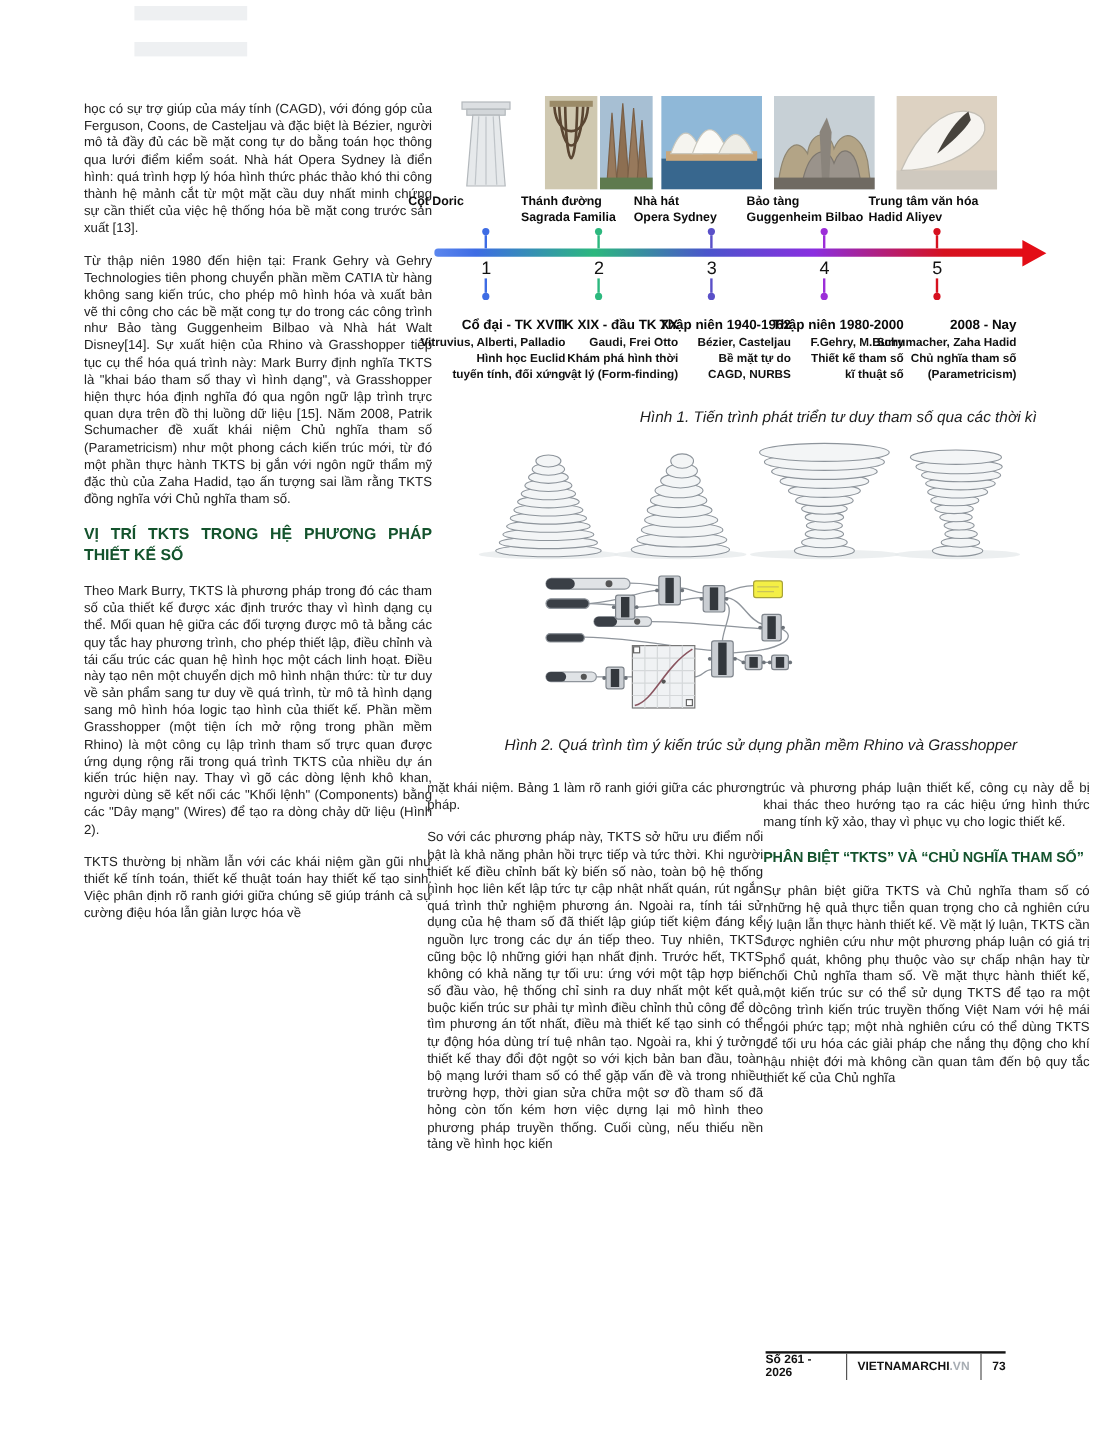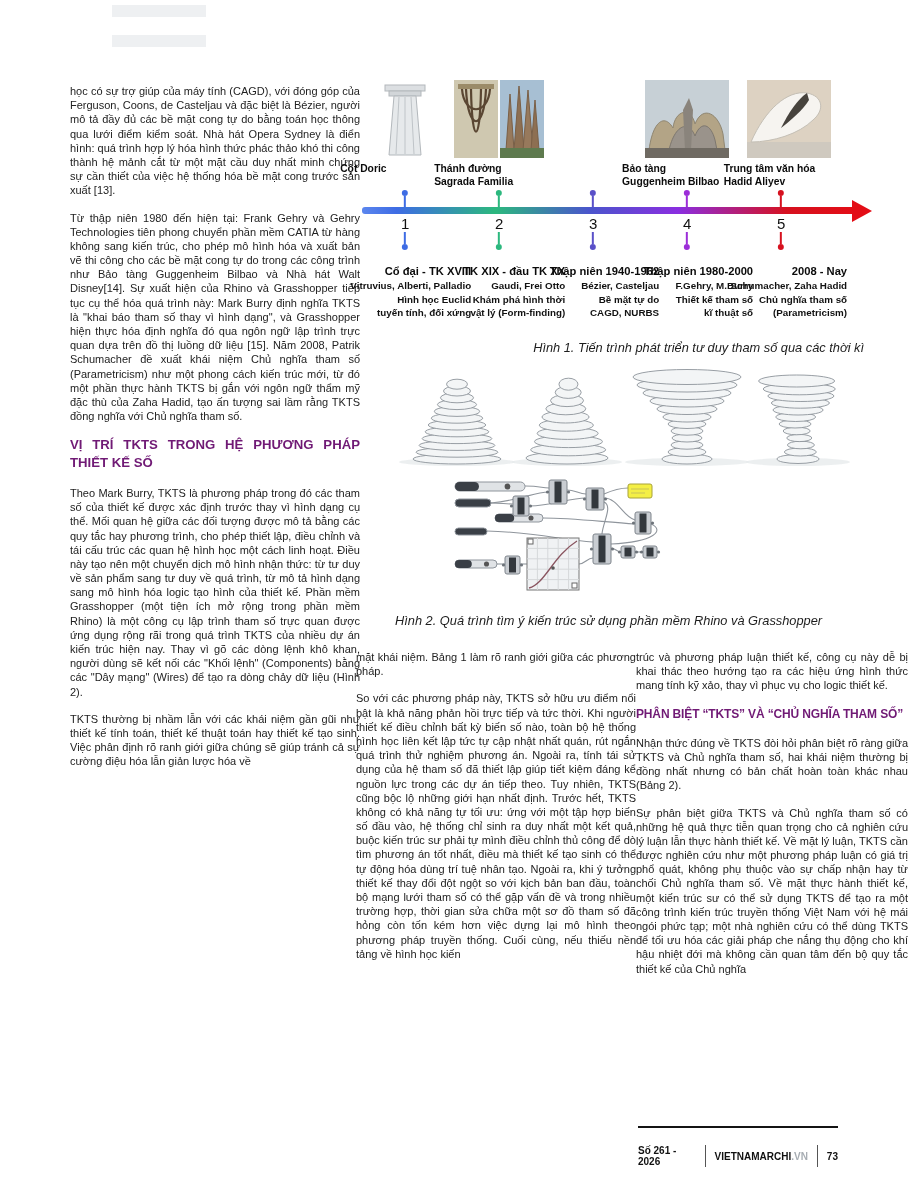--- a/index.html
+++ b/index.html
@@ -6,21 +6,21 @@
   html,body{background:#ffffff}
   body{width:918px;height:1200px;position:relative;font-family:"Liberation Sans",sans-serif;color:#1d1d1d;overflow:hidden}
   .page{position:absolute;inset:0;background:#fff}
   .hdr-bar{position:absolute;left:112px;width:94px;height:12px;background:#eef0f2}
   
   .col{position:absolute}
   .col p{font-size:11px;line-height:1.29;text-align:justify;margin-bottom:13px;color:#222}
   .col-left{left:70px;top:84px;width:290px}
   .col-mid{left:356px;top:650px;width:280px}
   .col-right{left:636px;top:650px;width:272px}
-  .sec-heading{font-size:13.2px;font-weight:bold;line-height:1.35;margin:6px 0 14px;text-align:justify;color:#701a75}
+  .sec-heading{font-size:13.2px;font-weight:bold;line-height:1.35;margin:6px 0 14px;text-align:justify;color:#14532d}
   .sec-heading.nowrap{white-space:nowrap;font-size:12px;letter-spacing:-.15px}
   
   .fig1{position:absolute;left:362px;top:78px;width:508px}
   .photo-row{position:relative;height:112px}
   .photo-cell{position:absolute;top:0;width:130px;transform:translateX(-50%);text-align:left}
   .photo{display:flex;align-items:flex-end;justify-content:center;height:80px;gap:2px}
   .plabel{font-size:10.3px;font-weight:bold;line-height:1.25;margin-top:5px;color:#0b0b0b}
   .timeline-strip{position:relative;height:72px}
   .tl-bar{position:absolute;left:0;top:17px;width:494px;height:7px;border-radius:3px;
     background:linear-gradient(90deg,#5b86ee 0%,#3e6ce4 7%,#2cb87e 27%,#4a55cc 46%,#8a2ee0 64%,#d6111f 86%,#e30d16 100%)}
@@ -36,23 +36,23 @@
   .period .era{font-size:11.2px;font-weight:bold;line-height:1.35;color:#0b0b0b}
   .period .pl{font-size:9.8px;font-weight:bold;line-height:1.38;color:#111}
   .fig-caption{font-style:italic;font-size:12.8px;color:#1d1d1d}
   .fig1 .fig-caption{text-align:right;padding-right:6px;margin-top:2px}
   
   .fig2{position:absolute;left:395px;top:362px;width:478px}
   .towers{display:block;width:478px;height:106px}
   .ring{fill:#f3f5f6;stroke:#8d949b;stroke-width:.9}
   .gh-wrap{margin:4px 0 0 58px;width:272px}
   .gh{display:block;width:272px;height:132px}
-  .fig2 .fig-caption{margin-top:9px}
+  .fig2 .fig-caption{text-align:center;margin-top:9px}
   
-  .footer{position:absolute;left:638px;top:1126px;width:200px;border-top:2px solid #141414;padding-top:17px;display:flex;align-items:center;font-weight:bold;font-size:10px;color:#111}
+  .footer{position:absolute;left:638px;top:1126px;width:200px;border-top:2px solid #141414;padding-top:0;display:flex;align-items:center;font-weight:bold;font-size:10px;color:#111}
   .footer .vr{width:1px;align-self:stretch;background:#555;margin:0 9px}
   .footer .brand-wrap{flex:1}
   .footer .suffix{color:#a7adb3}
   .footer .pnum{font-size:10px}
 </style>
 </head>
 <body>
 
 <div class="page">
 
@@ -105,20 +105,36 @@
             <polygon points="31,70 35,20 39,70" fill="#8d6f52" stroke="#7a5f46"></polygon>
             <rect x="0" y="68" width="44" height="10" fill="#5e7a4e"></rect>
           </svg>
         </div>
         <div class="plabel">
           <div>Thánh đường</div>
           <div>Sagrada Familia</div>
         </div>
       </div>
 
+      <div class="photo-cell" style="left:45.5%">
+        <div class="photo">
+          <svg width="84" height="78" viewBox="0 0 84 78">
+            <rect width="84" height="52" fill="#8fb8d8"></rect>
+            <rect y="52" width="84" height="26" fill="#38678e"></rect>
+            <rect x="4" y="46" width="76" height="8" fill="#c9a77c"></rect>
+            <path d="M8 48 Q20 14 34 48 Z" fill="#f5f4ef" stroke="#c9c7bd"></path>
+            <path d="M26 48 Q40 8 56 48 Z" fill="#fbfaf6" stroke="#c9c7bd"></path>
+            <path d="M48 48 Q62 16 76 48 Z" fill="#eeede6" stroke="#c9c7bd"></path>
+          </svg>
+        </div>
+        <div class="plabel">
+          <div>Nhà hát</div>
+          <div>Opera Sydney</div>
+        </div>
+      </div>
 
       <div class="photo-cell" style="left:64%">
         <div class="photo">
           <svg width="84" height="78" viewBox="0 0 84 78">
             <rect width="84" height="78" fill="#c7d0d6"></rect>
             <path d="M4 70 C8 40 20 34 28 48 C30 30 46 26 50 44 C58 24 74 34 78 54 L80 70 Z" fill="#b3a486" stroke="#8f8672"></path>
             <path d="M24 70 C30 44 44 40 50 56 C56 40 66 44 70 60 L72 70 Z" fill="#9a938b" stroke="#7d776f"></path>
             <path d="M38 30 L44 18 L48 30 L46 70 L40 70 Z" fill="#8a847c"></path>
             <rect y="68" width="84" height="10" fill="#6f6a62"></rect>
           </svg>
@@ -371,21 +387,20 @@
   </div>
 
   <div class="col col-mid">
     <p>mặt khái niệm. Bảng 1 làm rõ ranh giới giữa các phương pháp.</p>
     <p>So với các phương pháp này, TKTS sở hữu ưu điểm nổi bật là khả năng phản hồi trực tiếp và tức thời. Khi người thiết kế điều chỉnh bất kỳ biến số nào, toàn bộ hệ thống hình học liên kết lập tức tự cập nhật nhất quán, rút ngắn quá trình thử nghiệm phương án. Ngoài ra, tính tái sử dụng của hệ tham số đã thiết lập giúp tiết kiệm đáng kể nguồn lực trong các dự án tiếp theo. Tuy nhiên, TKTS cũng bộc lộ những giới hạn nhất định. Trước hết, TKTS không có khả năng tự tối ưu: ứng với một tập hợp biến số đầu vào, hệ thống chỉ sinh ra duy nhất một kết quả, buộc kiến trúc sư phải tự mình điều chỉnh thủ công để dò tìm phương án tốt nhất, điều mà thiết kế tạo sinh có thể tự động hóa dùng trí tuệ nhân tạo. Ngoài ra, khi ý tưởng thiết kế thay đổi đột ngột so với kịch bản ban đầu, toàn bộ mạng lưới tham số có thể gặp vấn đề và trong nhiều trường hợp, thời gian sửa chữa một sơ đồ tham số đã hỏng còn tốn kém hơn việc dựng lại mô hình theo phương pháp truyền thống. Cuối cùng, nếu thiếu nền tảng về hình học kiến</p>
   </div>
 
   <div class="col col-right">
     <p>trúc và phương pháp luận thiết kế, công cụ này dễ bị khai thác theo hướng tạo ra các hiệu ứng hình thức mang tính kỹ xảo, thay vì phục vụ cho logic thiết kế.</p>
     <div class="sec-heading nowrap">PHÂN BIỆT “TKTS” VÀ “CHỦ NGHĨA THAM SỐ”</div>
-    <p>Nhận thức đúng về TKTS đòi hỏi phân biệt rõ ràng giữa TKTS và Chủ nghĩa tham số, hai khái niệm thường bị đồng nhất nhưng có bản chất hoàn toàn khác nhau (Bảng 2).</p>
     <p>Sự phân biệt giữa TKTS và Chủ nghĩa tham số có những hệ quả thực tiễn quan trọng cho cả nghiên cứu lý luận lẫn thực hành thiết kế. Về mặt lý luận, TKTS cần được nghiên cứu như một phương pháp luận có giá trị phổ quát, không phụ thuộc vào sự chấp nhận hay từ chối Chủ nghĩa tham số. Về mặt thực hành thiết kế, một kiến trúc sư có thể sử dụng TKTS để tạo ra một công trình kiến trúc truyền thống Việt Nam với hệ mái ngói phức tạp; một nhà nghiên cứu có thể dùng TKTS để tối ưu hóa các giải pháp che nắng thụ động cho khí hậu nhiệt đới mà không cần quan tâm đến bộ quy tắc thiết kế của Chủ nghĩa</p>
   </div>
 
   <div class="footer">
     <span>Số 261 - 2026</span>
     <span class="vr"></span>
     <span class="brand-wrap"><span>VIETNAMARCHI</span><span class="suffix">.VN</span></span>
     <span class="vr"></span>
     <span class="pnum">73</span>
   </div>

